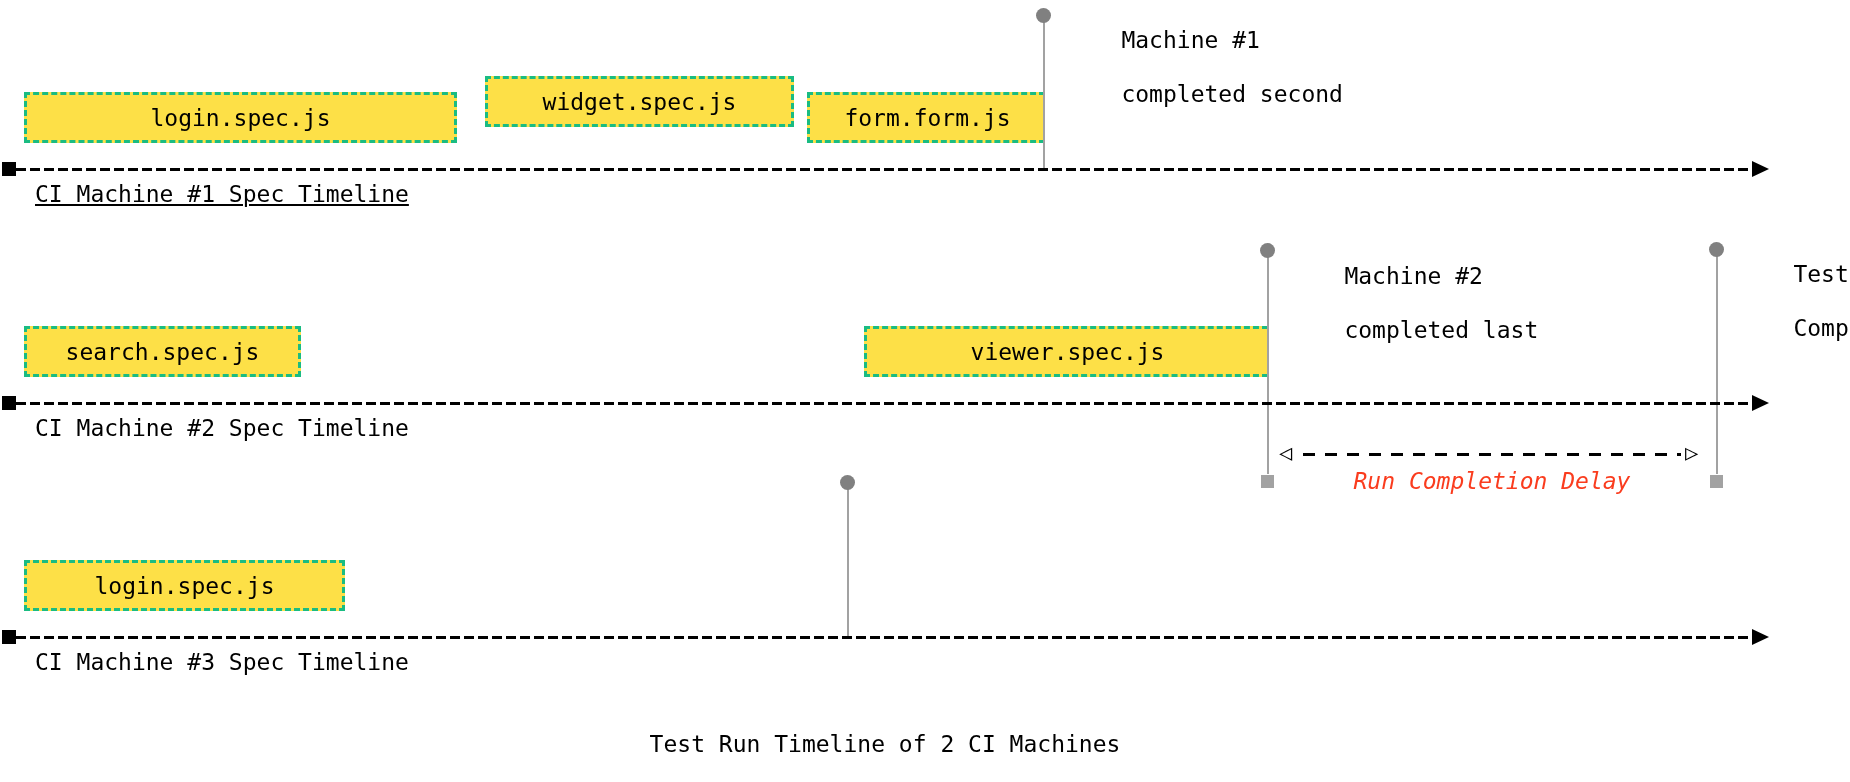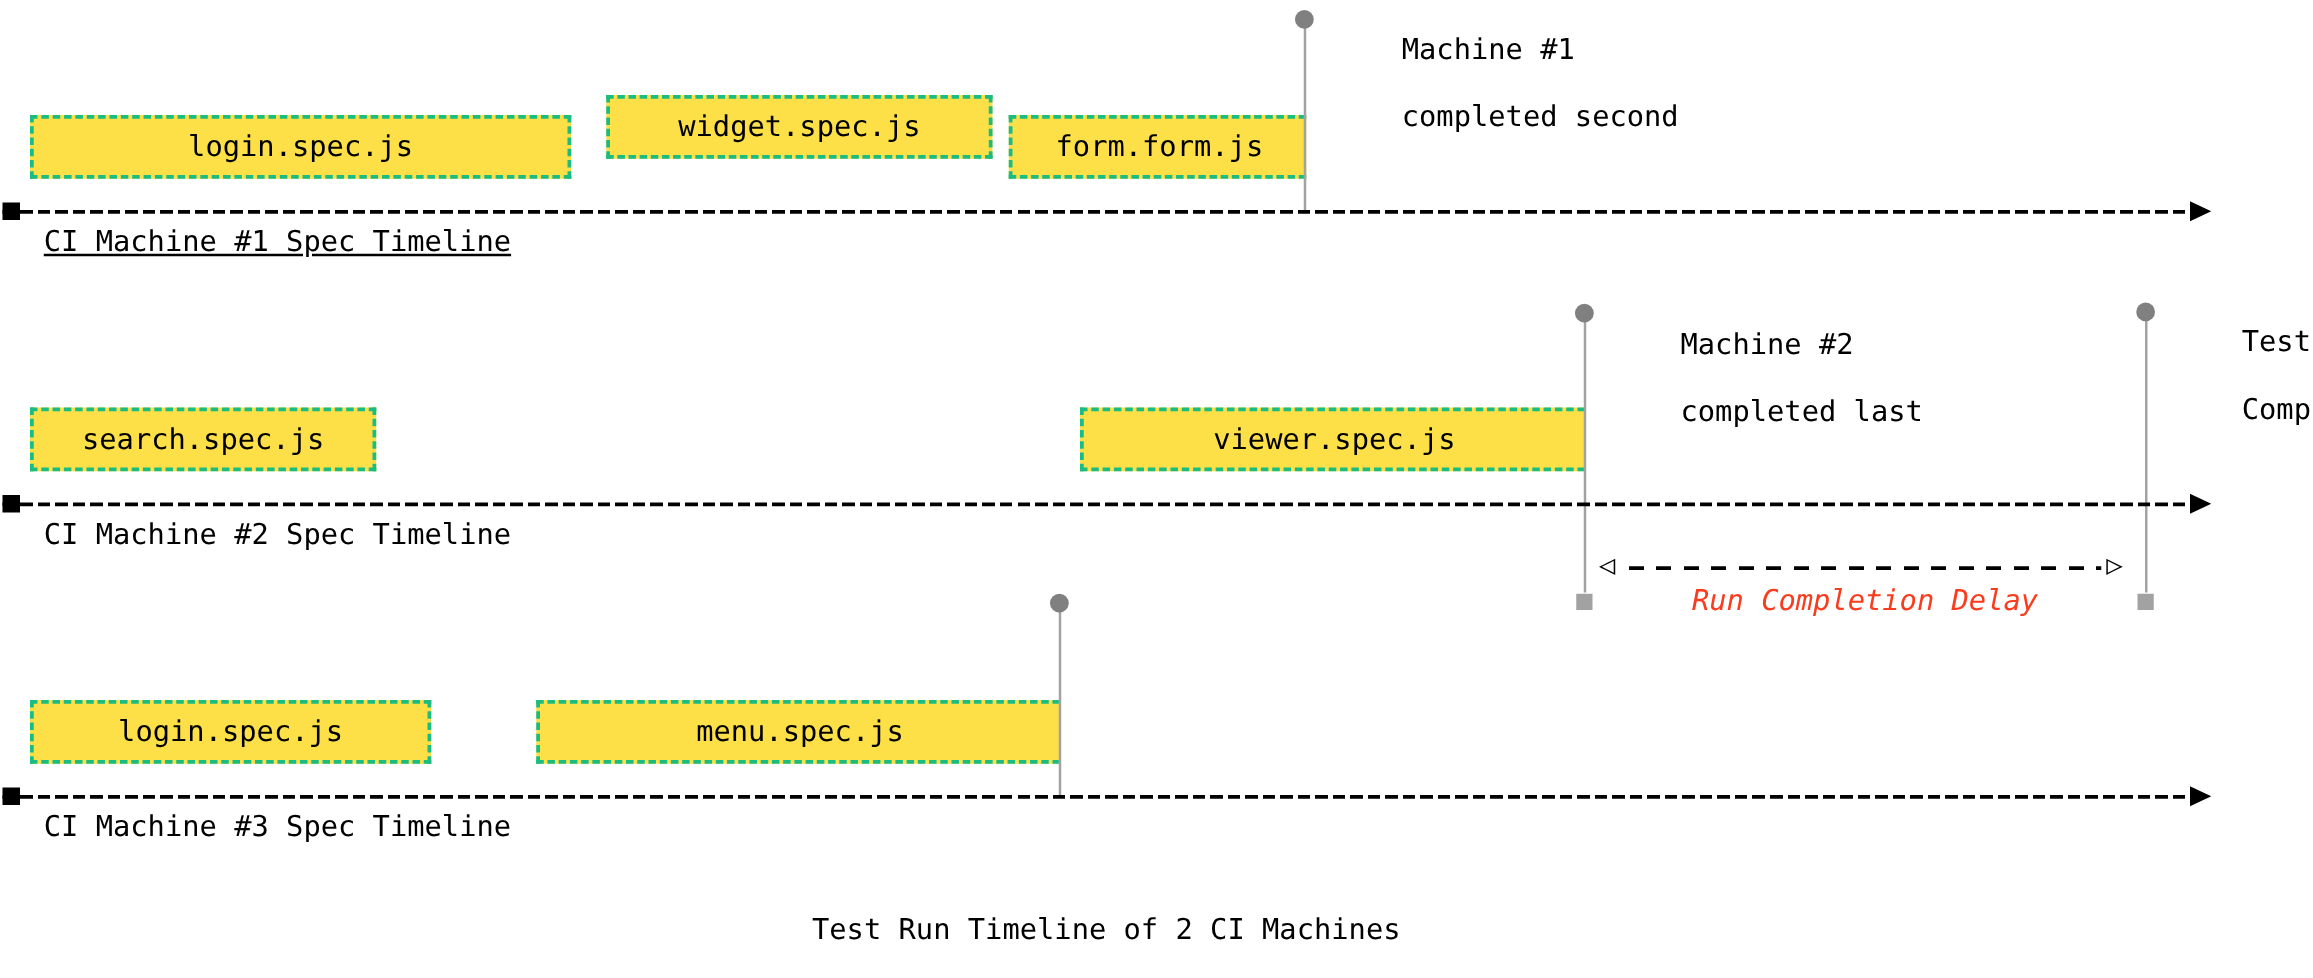--- a/index.html
+++ b/index.html
@@ -82,21 +82,20 @@
   <div class="tl-label" style="left:35px; top:415px;">CI Machine #2 Spec Timeline</div>
 
   <div class="delay-tri" style="left:1279px; top:442px;">◁</div>
   <div class="delay-line" style="left:1303px; top:453px; width:378px;"></div>
   <div class="delay-tri" style="left:1685px; top:442px;">▷</div>
   <div class="delay-square" style="left:1261px; top:475px;"></div>
   <div class="delay-square" style="left:1710px; top:475px;"></div>
   <div class="delay-label" style="left:1303px; top:468px; width:378px;font-style:italic;">Run Completion Delay</div>
 
   <div class="spec-box" style="left:24px; top:560px; width:321px;">login.spec.js</div>
-  <div class="spec-box clipped" style="left:429px; top:560px; width:419px;">menu.spec.js</div>
 
   <div class="marker-line" style="left:847px; top:482px; height:154px;"></div>
   <div class="marker-dot" style="left:840px; top:475px;"></div>
 
   <div class="tl-start" style="left:2px; top:630px;"></div>
   <div class="timeline" style="left:2px; top:636px; width:1750px;"></div>
   <div class="tl-arrow" style="left:1752px; top:629px;"></div>
   <div class="tl-label" style="left:35px; top:649px;">CI Machine #3 Spec Timeline</div>
 
   <div class="chart-title" style="left:0px; top:731px; width:1770px;">Test Run Timeline of 2 CI Machines</div>

